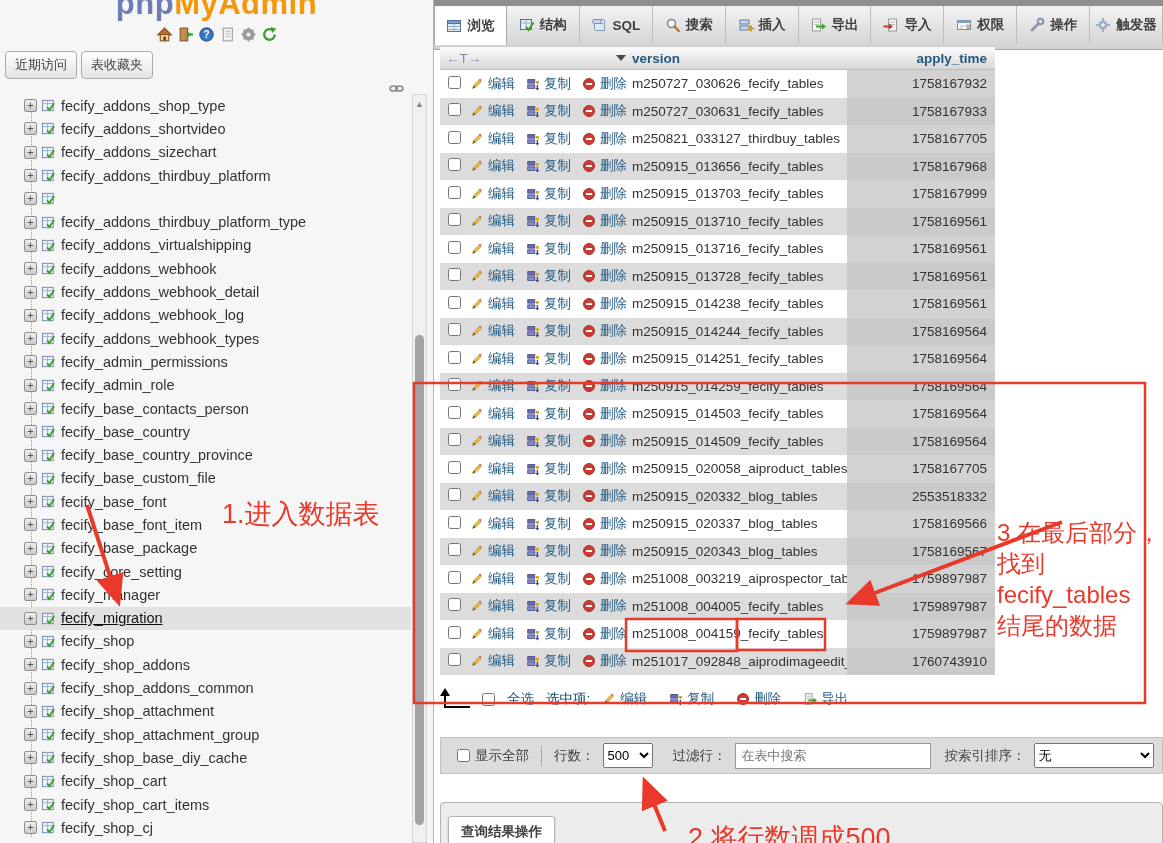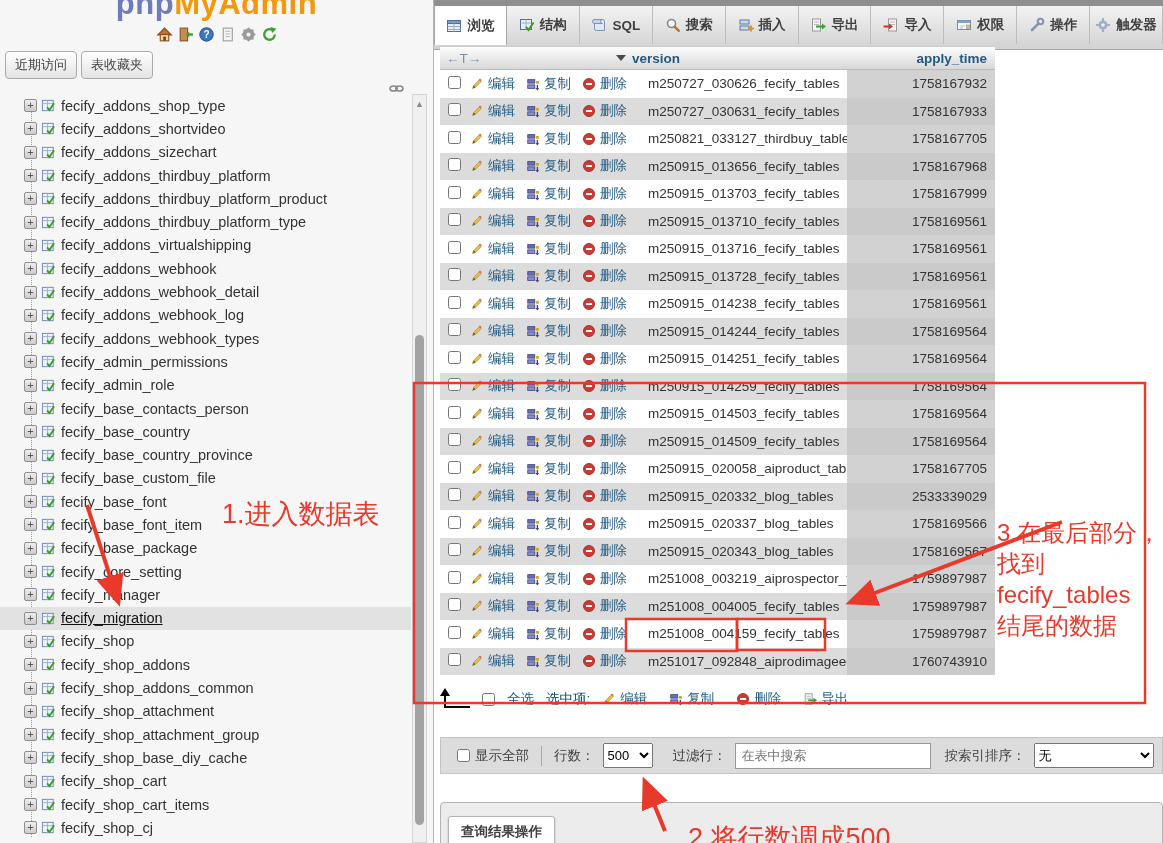--- a/index.html
+++ b/index.html
@@ -42,21 +42,21 @@
   .sort-desc { width:0; height:0; border-left:5px solid transparent; border-right:5px solid transparent; border-top:6px solid #4a4a4a; margin-right:6px; }
   .col-name { color:#235a81; font-weight:bold; }
   #grid-head .hc:last-child { justify-content:flex-end; padding-right:8px; }
 
   #rows { position:absolute; top:70px; left:6px; width:555px; }
   .row { display:grid; grid-template-columns:30px 56px 56px 50px 215px 148px; height:27.5px; align-items:center; background:#fff; }
   .row:nth-child(even) { background:#dcdcdc; }
   .row input { margin-left:8px; }
   .act { display:flex; align-items:center; gap:4px; font-size:13.5px; color:#235a81; text-decoration:none; cursor:pointer; }
   .act svg { width:14px; height:14px; }
-  .ver { font-size:13.5px; color:#333; overflow:hidden; white-space:nowrap;margin-left:16px; }
+  .ver { font-size:13.5px; color:#333; overflow:hidden; white-space:nowrap; }
   .apt { font-size:13.5px; color:#333; background:#d2d2d2; height:100%; display:flex; align-items:center; justify-content:flex-end; padding-right:8px; }
   .row:nth-child(even) .apt { background:#cacaca; }
 
   #checkall-row { position:absolute; top:690px; left:10px; display:flex; align-items:center; gap:12px; font-size:13.5px; }
   #console-arrow { position:relative; width:26px; height:13px; border-left:2px solid #000; border-bottom:2px solid #000; margin-top:4px; }
   #console-arrow:before { content:""; position:absolute; left:-6px; top:-7px; border-left:5px solid transparent; border-right:5px solid transparent; border-bottom:8px solid #000; }
   .blue-link { color:#235a81; cursor:pointer; }
   .plain-txt { color:#0c4a6e; }
 
   #options-bar { position:absolute; top:737px; left:6px; right:0; height:37px; background:#dcdcdc; border:1px solid #c3c3c3; display:flex; align-items:center; font-size:13.5px; color:#3f3f3f; padding-left:16px; }
@@ -260,21 +260,20 @@
       <svg class="tbl-ico">
               <use href="#sym-table-mini"></use>
             </svg>
       <span class="tbl-label">fecify_addons_thirdbuy_platform</span>
     </li>
           <li>
       <span class="plus-box">+</span>
       <svg class="tbl-ico">
               <use href="#sym-table-mini"></use>
             </svg>
-      <span class="tbl-label">fecify_addons_thirdbuy_platform_product</span>
     </li>
           <li>
       <span class="plus-box">+</span>
       <svg class="tbl-ico">
               <use href="#sym-table-mini"></use>
             </svg>
       <span class="tbl-label">fecify_addons_thirdbuy_platform_type</span>
     </li>
           <li>
       <span class="plus-box">+</span>
@@ -904,21 +903,21 @@
             </svg>
             <span>复制</span>
           </span>
       <span class="act">
             <svg>
               <use href="#sym-delete"></use>
             </svg>
             <span>删除</span>
           </span>
       <span class="ver">m250915_020332_blog_tables</span>
-      <span class="apt">2533339029</span>
+      <span class="apt">2553518332</span>
     </div>
         <div class="row">
       <span><input type="checkbox" style=""></span>
       <span class="act">
             <svg>
               <use href="#sym-pencil"></use>
             </svg>
             <span>编辑</span>
           </span>
       <span class="act">

